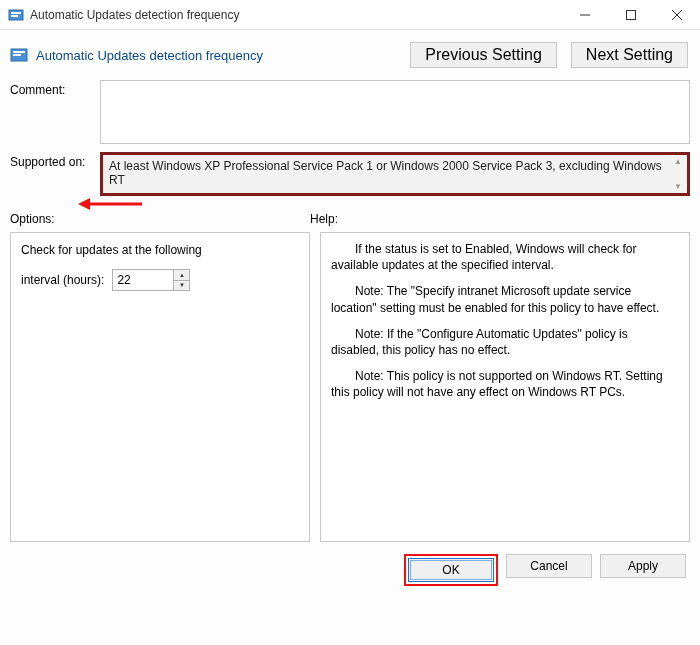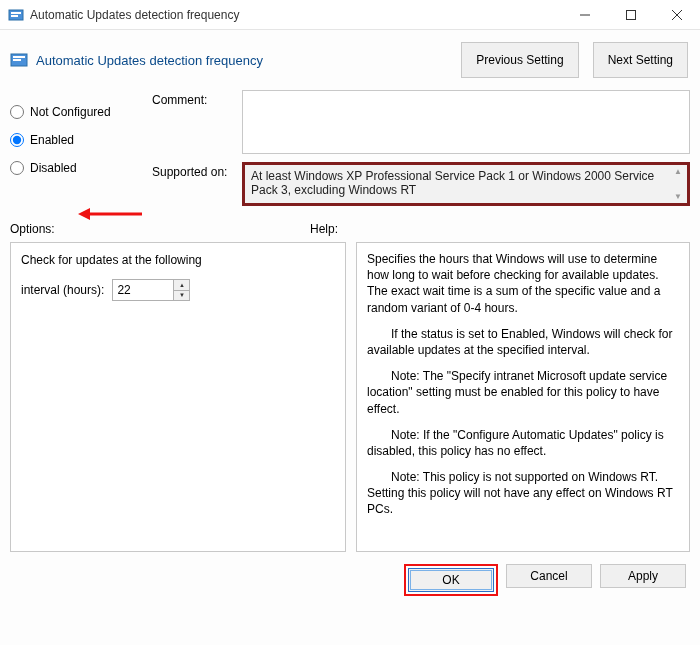--- a/index.html
+++ b/index.html
@@ -29,23 +29,23 @@
   .header-row {
     display: flex; align-items: center;
     padding: 12px 12px 4px 10px;
     gap: 8px;
   }
   .header-row .hicon { width: 18px; height: 18px; }
   .header-row .htitle { font-size: 13px; color: #0a4a8a; flex: 1; }
   .header-row .btn {
     background: #f0f0f0;
     border: 1px solid #c8c8c8;
-    height: 36px;
+    height: 26px;
     padding: 0 14px;
-    font-size: 12px;
+    font-size: 16px;
     cursor: pointer;
     margin-left: 6px;
   }
   .body-top {
     display: flex;
     padding: 8px 10px 0 10px;
     gap: 2px;
   }
   .radio-col { width: 140px; padding-top: 8px; }
   .radio-row { display: flex; align-items: center; gap: 6px; height: 28px; }
@@ -92,21 +92,21 @@
   .mid-labels { display: flex; padding: 8px 18px 6px 10px; }
   .mid-labels .left { width: 300px; }
   .mid-labels .right { flex: 1; }
   .panels { display: flex; gap: 10px; padding: 0 10px; }
   .panel {
     border: 1px solid #c8c8c8;
     background: #fff;
     height: 310px;
     overflow: hidden;
   }
-  .panel.left { width: 336px; padding: 10px; }
+  .panel.left { width: 300px; padding: 10px; }
   .panel.right { flex: 1; padding: 8px 10px; overflow-y: auto; }
   .opt-label { font-size: 12px; margin-bottom: 12px; }
   .opt-row { display: flex; align-items: center; gap: 8px; }
   .opt-row .intlabel { font-size: 12px; }
   .spinner {
     display: flex; border: 1px solid #b0b0b0; height: 22px; width: 78px;
     background: #fff;
   }
   .spinner input {
     border: none; width: 60px; font-size: 12px; padding: 0 4px;
@@ -179,34 +179,20 @@
         <rect x="3" y="5" width="12" height="2" fill="#fff"></rect>
         <rect x="3" y="8" width="8" height="2" fill="#fff"></rect>
       </svg>
   </span>
   <span class="htitle">Automatic Updates detection frequency</span>
   <button class="btn">Previous Setting</button>
   <button class="btn">Next Setting</button>
 </div>
 
 <div class="body-top" style="position:relative;">
-  <div class="radio-col">
-    <div class="radio-row">
-      <input type="radio" name="state" id="r1" style="">
-      <label for="r1">Not Configured</label>
-    </div>
-    <div class="radio-row">
-      <input type="radio" name="state" id="r2" checked="" style="">
-      <label for="r2">Enabled</label>
-    </div>
-    <div class="radio-row">
-      <input type="radio" name="state" id="r3" style="">
-      <label for="r3">Disabled</label>
-    </div>
-  </div>
 
   <svg class="arrow" width="66" height="14">
     <line x1="64" y1="7" x2="10" y2="7" stroke="#e11" stroke-width="3"></line>
     <polygon points="0,7 12,1 12,13" fill="#e11"></polygon>
   </svg>
 
   <div class="kv-col">
     <div class="kvrow">
       <div class="label">Comment:</div>
       <textarea class="comment-box" style=""></textarea>
@@ -238,21 +224,20 @@
         <input type="text" value="22" style="">
         <div class="btns">
           <div>▲</div>
           <div>▼</div>
         </div>
       </div>
     </div>
   </div>
 
   <div class="panel right">
-    <p class="help-para">Specifies the hours that Windows will use to determine how long to wait before checking for available updates. The exact wait time is a sum of the specific value and a random variant of 0-4 hours.</p>
     <p class="help-para help-indent">If the status is set to Enabled, Windows will check for available updates at the specified interval.</p>
     <p class="help-para help-indent">Note: The "Specify intranet Microsoft update service location" setting must be enabled for this policy to have effect.</p>
     <p class="help-para help-indent">Note: If the "Configure Automatic Updates" policy is disabled, this policy has no effect.</p>
     <p class="help-para help-indent">Note: This policy is not supported on Windows RT. Setting this policy will not have any effect on Windows RT PCs.</p>
   </div>
 </div>
 
 <div class="footer">
   <span class="ok-highlight">
     <button class="fbtn">OK</button>

